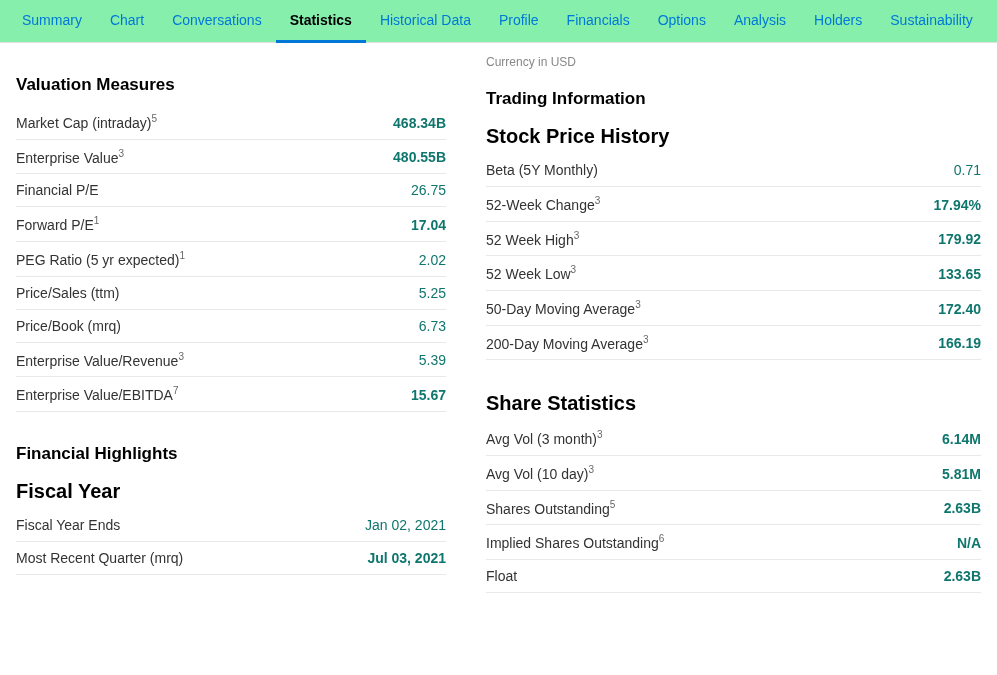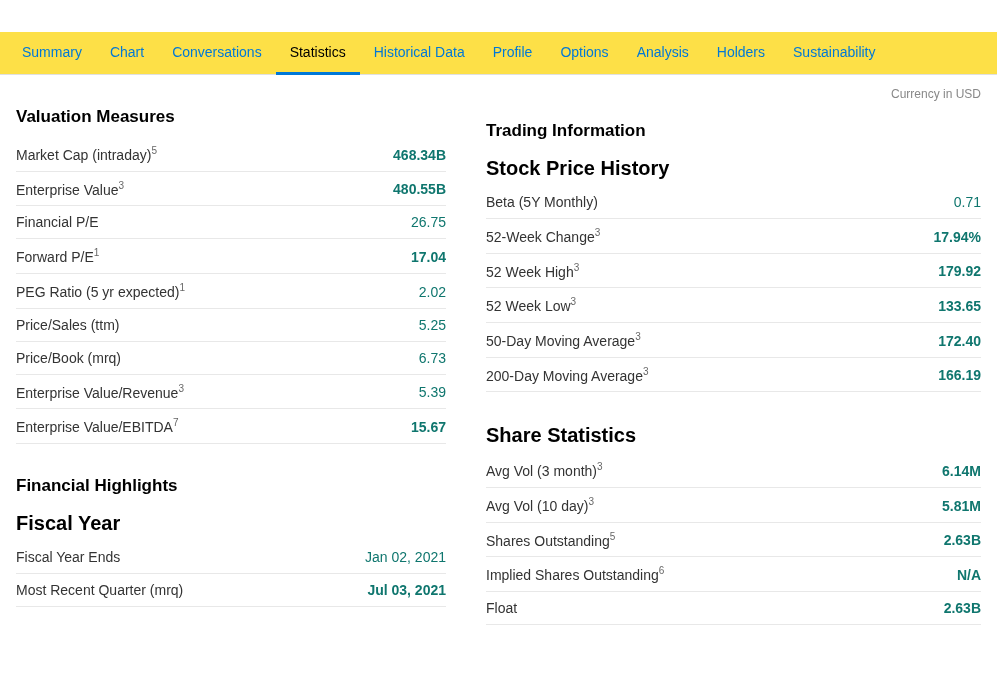--- a/index.html
+++ b/index.html
@@ -3,51 +3,50 @@
   <meta charset="utf-8">
   <style>
     * { box-sizing: border-box; margin: 0; padding: 0; }
     body { font-family: -apple-system, BlinkMacSystemFont, 'Segoe UI', Arial, sans-serif; font-size: 14px; color: #333; background: #fff; }
 
     
     .nav-bar {
       display: flex;
       border-bottom: 1px solid #e0e0e0;
       padding: 0 8px;
-      background: #fde047;
-      margin-top: 32px;
+      background: #86efac;
     }
     .nav-item {
       padding: 12px 14px;
       cursor: pointer;
       color: #0078d7;
       font-size: 14px;
       white-space: nowrap;
       text-decoration: none;
       border-bottom: 3px solid transparent;
       margin-bottom: -1px;
     }
     .nav-item.active {
       color: #000;
-      font-weight: 400;
+      font-weight: 700;
       border-bottom: 3px solid #0078d7;
     }
 
     
     .content {
       display: flex;
       padding: 12px 16px 24px 16px;
       gap: 40px;
     }
     .left-col { flex: 0 0 430px; }
     .right-col { flex: 1; }
 
     
     .currency-note {
-      text-align: right;
+      text-align: left;
       color: #888;
       font-size: 12px;
       margin-bottom: 8px;
     }
 
     
     .section-title {
       font-size: 17px;
       font-weight: 700;
       color: #000;
@@ -79,20 +78,21 @@
 </head>
 <body>
 
 <nav class="nav-bar">
 <a class="nav-item" href="#">Summary</a>
     <a class="nav-item" href="#">Chart</a>
     <a class="nav-item" href="#">Conversations</a>
     <a class="nav-item active" href="#">Statistics</a>
     <a class="nav-item" href="#">Historical Data</a>
     <a class="nav-item" href="#">Profile</a>
+    <a class="nav-item" href="#">Financials</a>
     <a class="nav-item" href="#">Options</a>
     <a class="nav-item" href="#">Analysis</a>
     <a class="nav-item" href="#">Holders</a>
     <a class="nav-item" href="#">Sustainability</a>
   </nav>
 
 <div class="content">
 
   <div class="left-col">
     <div class="section-title">Valuation Measures</div>

